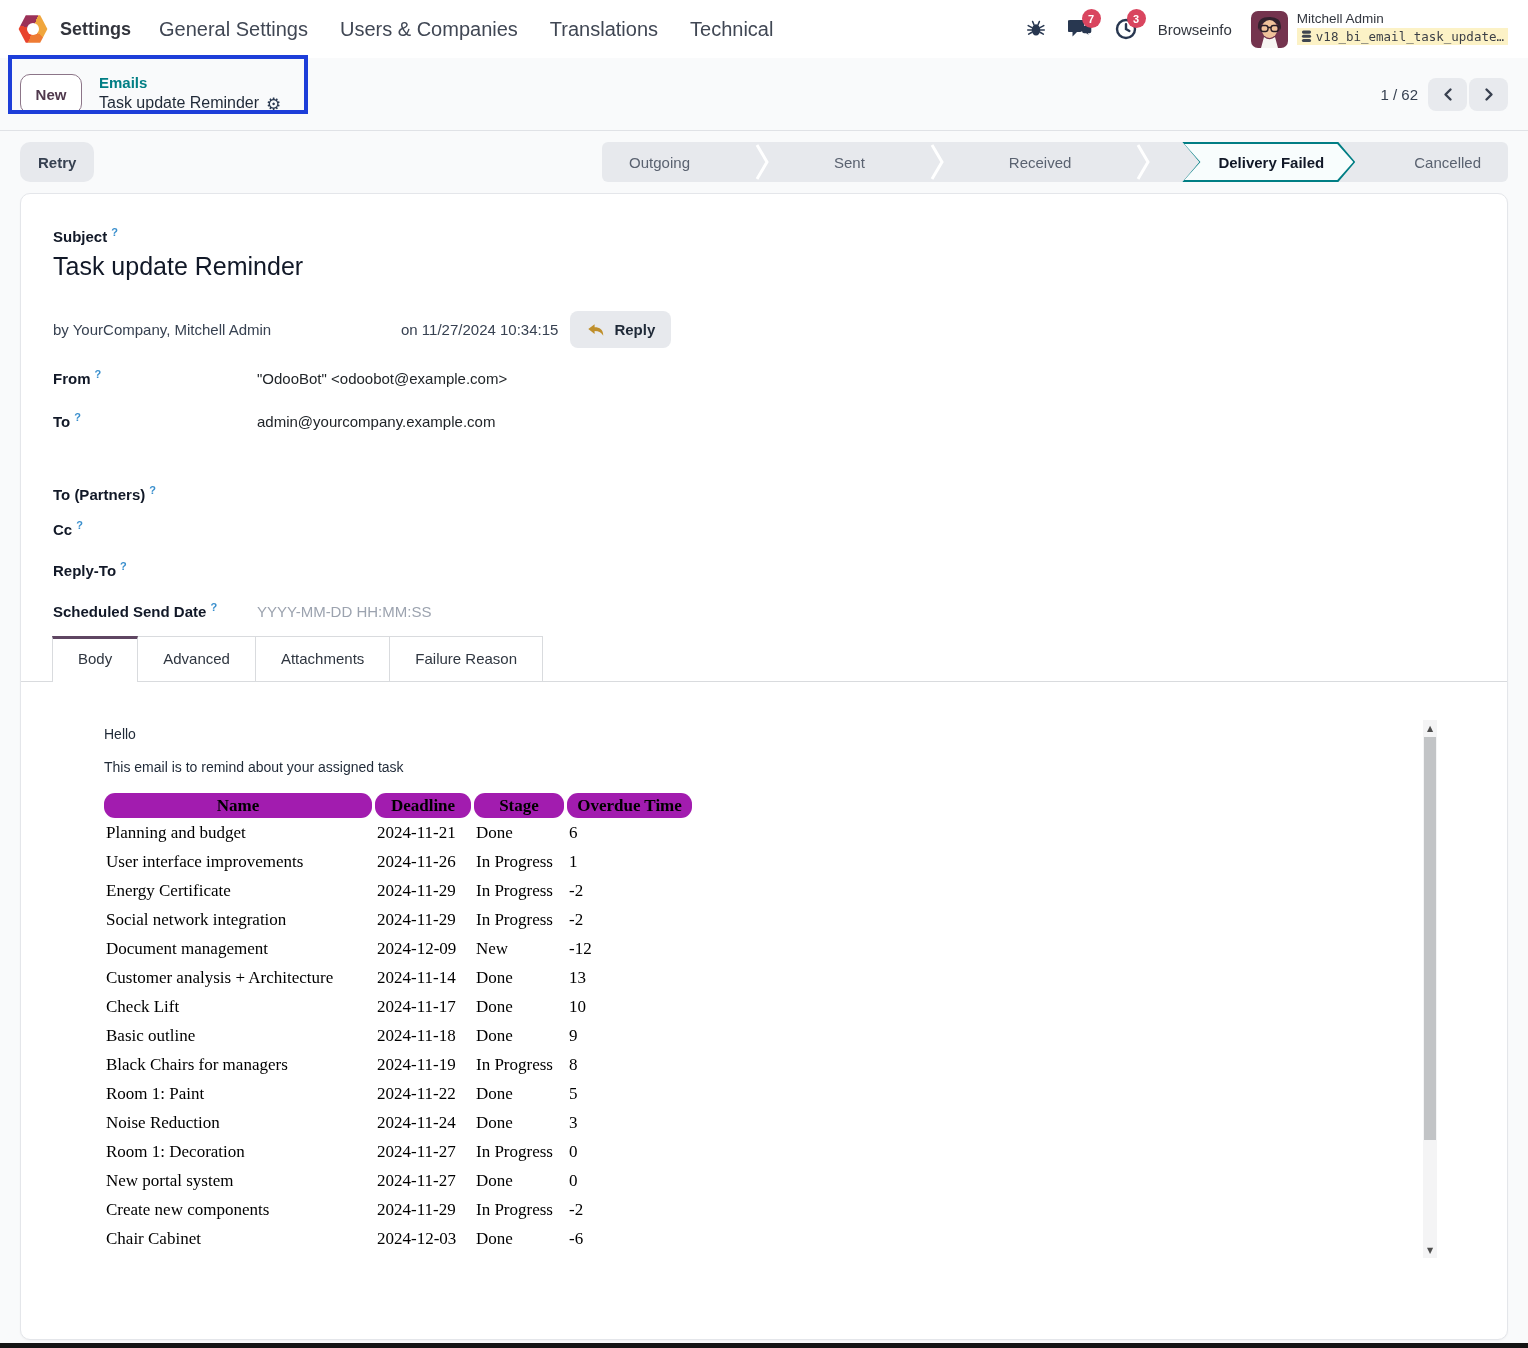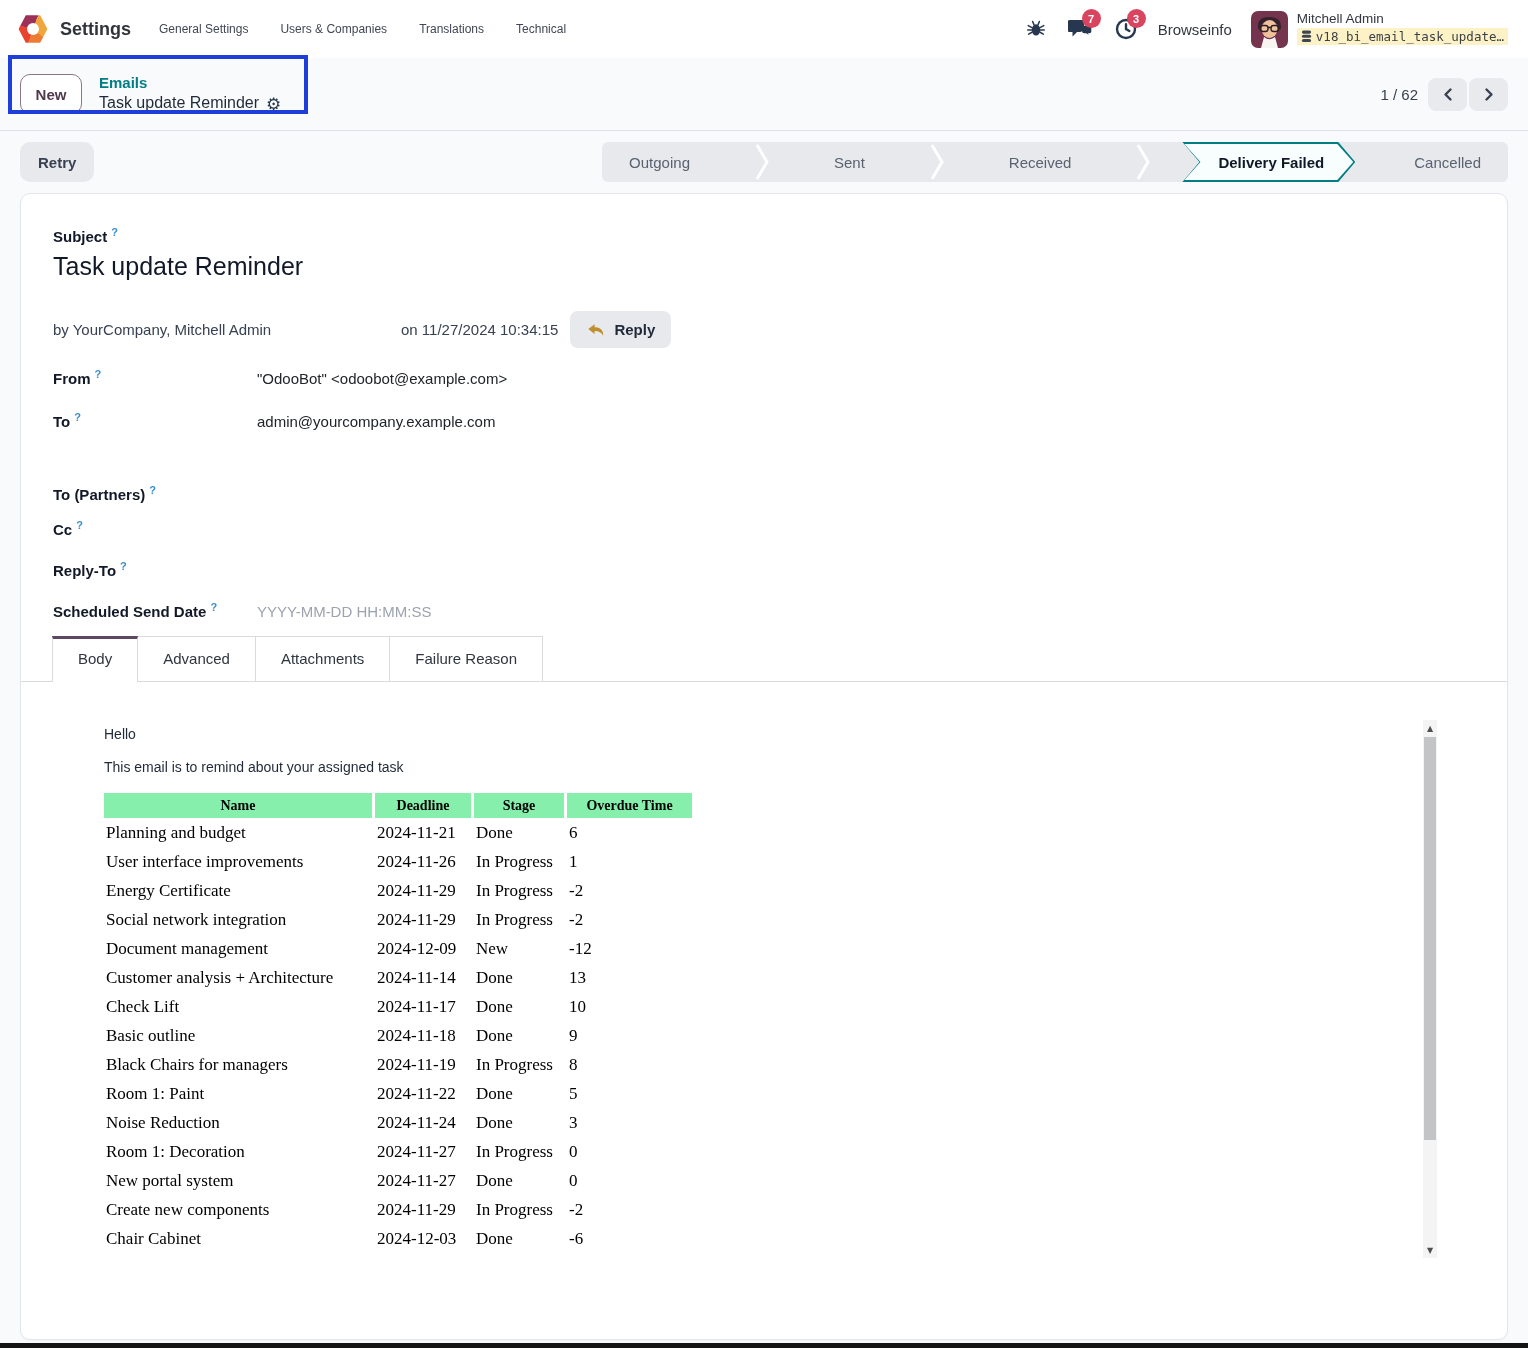--- a/index.html
+++ b/index.html
@@ -10,21 +10,21 @@
   }
   
   .topnav { height:58px; background:#ffffff; display:flex; align-items:center; padding:0 20px 0 18px; }
   .logo { width:30px; height:30px; position:relative; margin-right:12px; flex:0 0 auto;
     clip-path:polygon(26% 4%, 74% 4%, 98% 50%, 74% 96%, 26% 96%, 2% 50%);
     background:conic-gradient(from 20deg, #f0a63d 0 110deg, #ee7b33 110deg 180deg, #e8432e 180deg 265deg, #9b3158 265deg 360deg);
   }
   .logo::after { content:""; position:absolute; left:9px; top:9px; width:12px; height:12px; border-radius:50%; background:#fff; }
   .app-title { font-size:18px; font-weight:700; color:#32343c; margin-right:26px; }
   .nav-items { display:flex; gap:28px; }
-  .nav-item { font-size:12px; color:#404754; padding:6px 2px; cursor:pointer; }
+  .nav-item { font-size:20px; color:#404754; padding:6px 2px; cursor:pointer; }
   .systray { margin-left:auto; display:flex; align-items:center; gap:19px; }
   .tray-icon { position:relative; width:26px; height:26px; display:flex; align-items:center; justify-content:center; cursor:pointer; }
   .badge { position:absolute; top:-7px; left:14px; min-width:19px; height:19px; border-radius:10px;
     background:#d9455f; color:#fff; font-size:11px; font-weight:700; display:flex; align-items:center; justify-content:center; padding:0 4px; }
   .company-name { font-size:15px; color:#33373f; }
   .user-block { display:flex; align-items:flex-start; gap:9px; }
   .avatar { width:37px; height:37px; border-radius:7px; overflow:hidden; flex:0 0 auto; }
   .user-info { display:flex; flex-direction:column; gap:2px; }
   .user-name { font-size:13.5px; color:#33373f; }
   .db-chip { background:#fcf2c6; display:flex; align-items:center; gap:4px; padding:1px 4px;
@@ -84,21 +84,21 @@
     border:1px solid #d9dbde; border-bottom:none; margin-bottom:0; margin-left:-1px; cursor:pointer; position:relative; }
   .tab:first-child { margin-left:0; }
   .tab.active { border-top:3px solid #5f4662; padding-top:11px; z-index:2; }
   .tab.active::after { content:""; position:absolute; left:0; right:0; bottom:-1px; height:1px; background:#fff; }
   
   .body-region { position:relative; height:578px; overflow:hidden; }
   .body-content { padding:44px 0 0 83px; }
   .body-content p { font-size:14px; color:#1f2937; margin:0 0 17px; }
   .task-table { border-collapse:separate; border-spacing:3px 1px; margin-left:-3px; margin-top:10px;
     font-family:"Liberation Serif", serif; color:#000; }
-  .task-table th { background:#86efac; font-size:14px; font-weight:700; height:25px; padding:0 6px; text-align:center; white-space:nowrap; }
+  .task-table th { background:#a21caf; font-size:17px; font-weight:700; height:25px; padding:0 6px; text-align:center; white-space:nowrap;border-radius:11px; }
   .task-table th:nth-child(1){ width:268px; }
   .task-table th:nth-child(2){ width:96px; }
   .task-table th:nth-child(3){ width:90px; }
   .task-table th:nth-child(4){ width:125px; }
   .task-table td { font-size:17px; line-height:28px; padding:0 2px; white-space:nowrap; text-align:left; }
   
   .scrollbar { position:absolute; right:70px; top:38px; width:14px; height:538px; background:#f4f4f5; }
   .sb-arrow { position:absolute; left:0; width:14px; height:16px; display:flex; align-items:center; justify-content:center;
     font-family:"DejaVu Sans",sans-serif; font-size:8px; color:#4f4f4f; cursor:pointer; }
   .sb-up { top:0; } .sb-down { bottom:0; }

